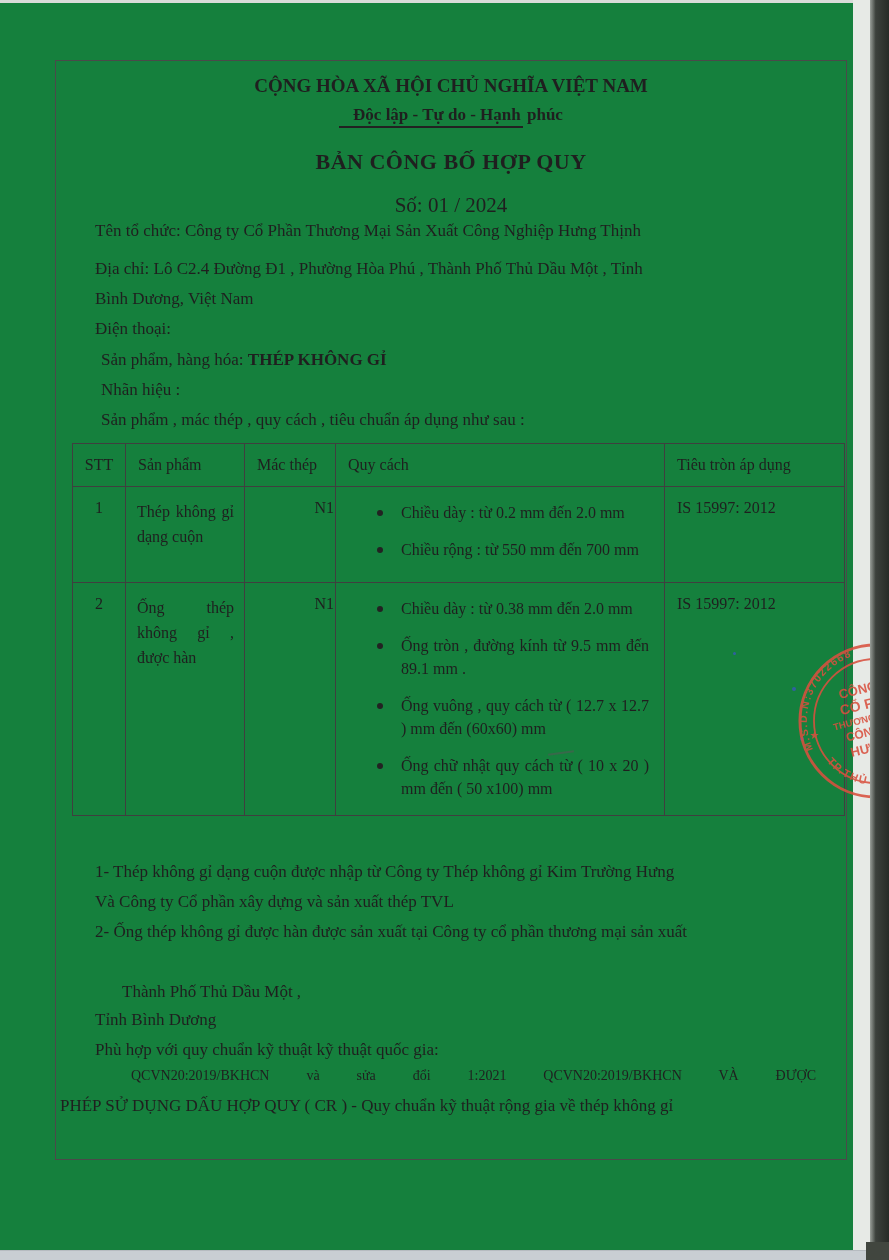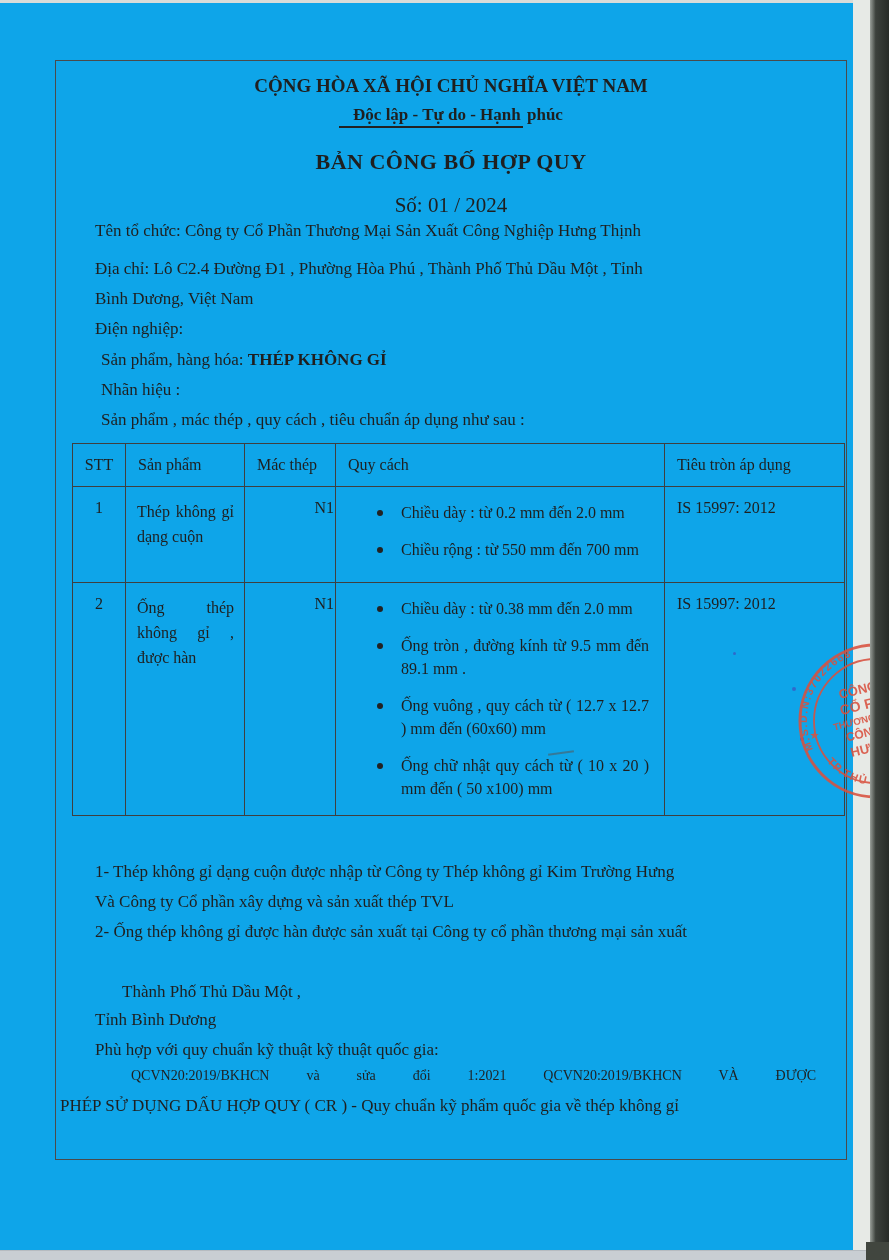--- a/index.html
+++ b/index.html
@@ -1,18 +1,18 @@
 <!DOCTYPE html>
 <html><head>
 <meta charset="utf-8">
 <style>
   html,body{margin:0;padding:0;background:#888;}
   .page{
     position:relative;width:889px;height:1260px;margin:0 auto;
-    background:#0ea5e9;overflow:hidden;
+    background:#15803d;overflow:hidden;
     font-family:"Liberation Serif","DejaVu Serif",serif;color:#1f1f1f;
   }
   
   .edge-top{position:absolute;left:0;top:0;width:889px;height:3px;background:#d9dcd9;}
   .edge-light{position:absolute;top:0;left:853px;width:17px;height:1260px;background:#e7eae6;}
   .edge-dark{position:absolute;top:0;left:870px;width:19px;height:1260px;
     background:linear-gradient(to right,#9aa09a 0%,#3c413c 30%,#272b27 100%);z-index:30;}
   .edge-bottom{position:absolute;left:0;top:1250px;width:889px;height:10px;background:#c9ced3;border-top:1px solid #b6bbc0;z-index:25;}
   .corner-dark{position:absolute;left:866px;top:1242px;width:23px;height:18px;background:#41463f;z-index:31;}
   .speck-blue{position:absolute;width:4px;height:4px;border-radius:50%;background:#3a55c0;opacity:.75;z-index:5;}
@@ -79,21 +79,21 @@
   <div class="frame">
 
     <div class="abs center national">CỘNG HÒA XÃ HỘI CHỦ NGHĨA VIỆT NAM</div>
     <div class="abs center doc-title">BẢN CÔNG BỐ HỢP QUY</div>
     <div class="abs center motto"><span class="uline">Độc lập - Tự do - Hạnh</span><span> phúc</span></div>
     <div class="abs center doc-number">Số: 01 / 2024</div>
 
     <div class="abs bodyline" style="top:158px;">Tên tổ chức: Công ty Cổ Phần Thương Mại Sản Xuất Công Nghiệp Hưng Thịnh</div>
     <div class="abs bodyline" style="top:196px;">Địa chỉ: Lô C2.4 Đường Đ1 , Phường Hòa Phú , Thành Phố Thủ Dầu Một , Tỉnh</div>
     <div class="abs bodyline" style="top:226px;">Bình Dương, Việt Nam</div>
-    <div class="abs bodyline" style="top:256px;">Điện nghiệp:</div>
+    <div class="abs bodyline" style="top:256px;">Điện thoại:</div>
     <div class="abs bodyline indent2" style="top:287px;"><span>Sản phẩm, hàng hóa: </span><span class="bold">THÉP KHÔNG GỈ</span></div>
     <div class="abs bodyline indent2" style="top:317px;">Nhãn hiệu :</div>
     <div class="abs bodyline indent2" style="top:347px;">Sản phẩm , mác thép , quy cách , tiêu chuẩn áp dụng như sau :</div>
 
     <table class="spec">
       <colgroup>
           <col class="c1">
           <col class="c2">
           <col class="c3">
           <col class="c4">
@@ -138,21 +138,21 @@
       </tbody>
     </table>
 
     <div class="abs note" style="top:799px;">1- Thép không gỉ dạng cuộn được nhập từ Công ty Thép không gỉ Kim Trường Hưng</div>
     <div class="abs note" style="top:829px;">Và Công ty Cổ phần xây dựng và sản xuất thép TVL</div>
     <div class="abs note" style="top:859px;">2- Ống thép không gỉ được hàn được sản xuất tại Công ty cổ phần thương mại sản xuất</div>
     <div class="abs note note-cont" style="top:919px;">Thành Phố Thủ Dầu Một ,</div>
     <div class="abs note" style="top:947px;">Tỉnh Bình Dương</div>
     <div class="abs note" style="top:977px;">Phù hợp với quy chuẩn kỹ thuật kỹ thuật quốc gia:</div>
     <div class="abs qcvn1" style="top:1007px;">QCVN20:2019/BKHCN và sửa đổi 1:2021 QCVN20:2019/BKHCN VÀ ĐƯỢC</div>
-    <div class="abs qcvn2" style="top:1035px;">PHÉP SỬ DỤNG DẤU HỢP QUY ( CR ) -  Quy chuẩn kỹ phẩm quốc gia về thép không gỉ</div>
+    <div class="abs qcvn2" style="top:1035px;">PHÉP SỬ DỤNG DẤU HỢP QUY ( CR ) -  Quy chuẩn kỹ thuật rộng gia về thép không gỉ</div>
   </div>
 
   <svg class="stamp" viewBox="0 0 200 200">
     <circle cx="100" cy="100" r="76" fill="none" stroke="#d9513f" stroke-width="3"></circle>
     <circle cx="100" cy="100" r="62" fill="none" stroke="#d9513f" stroke-width="1.8"></circle>
     <defs>
       <path id="arcTop" d="M 40.2 134.5 A 69 69 0 0 1 159.8 65.5" fill="none"></path>
       <path id="arcBottom" d="M 39.9 121.9 A 64 64 0 0 0 160.1 121.9" fill="none"></path>
     </defs>
     <text font-size="10.5" letter-spacing="1.5">

